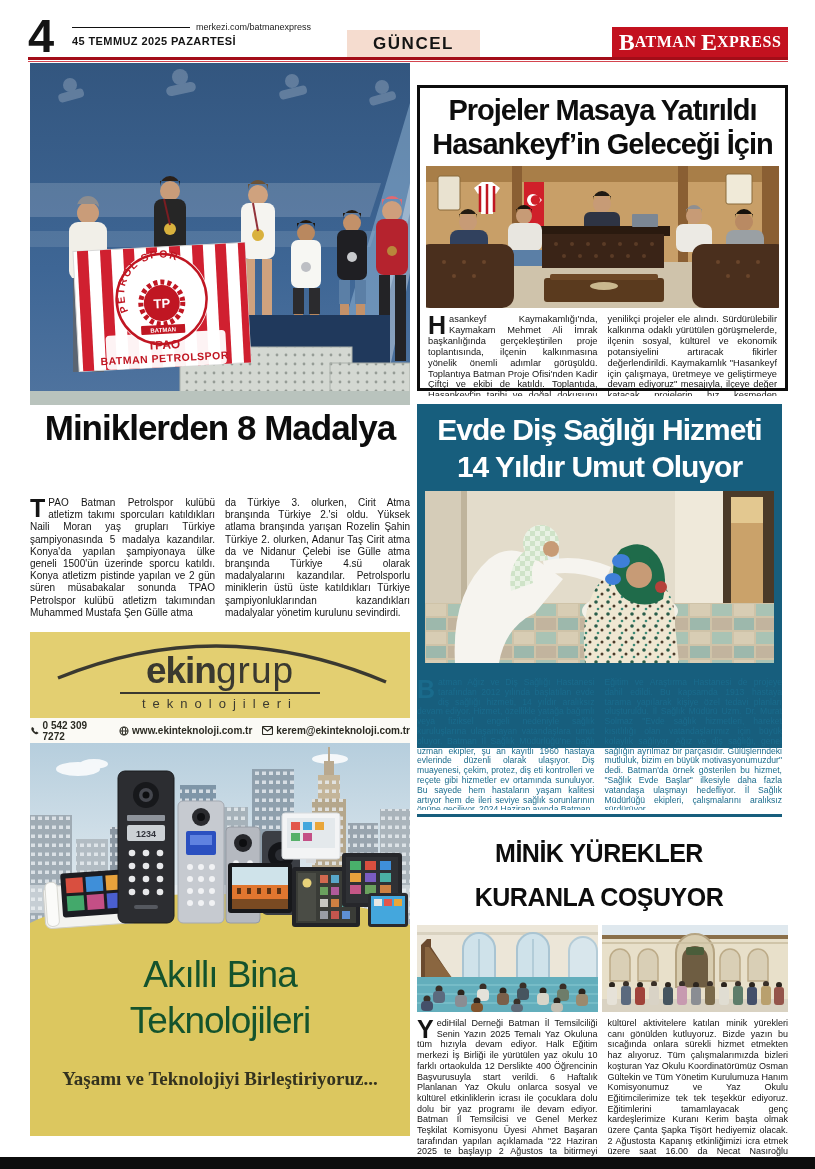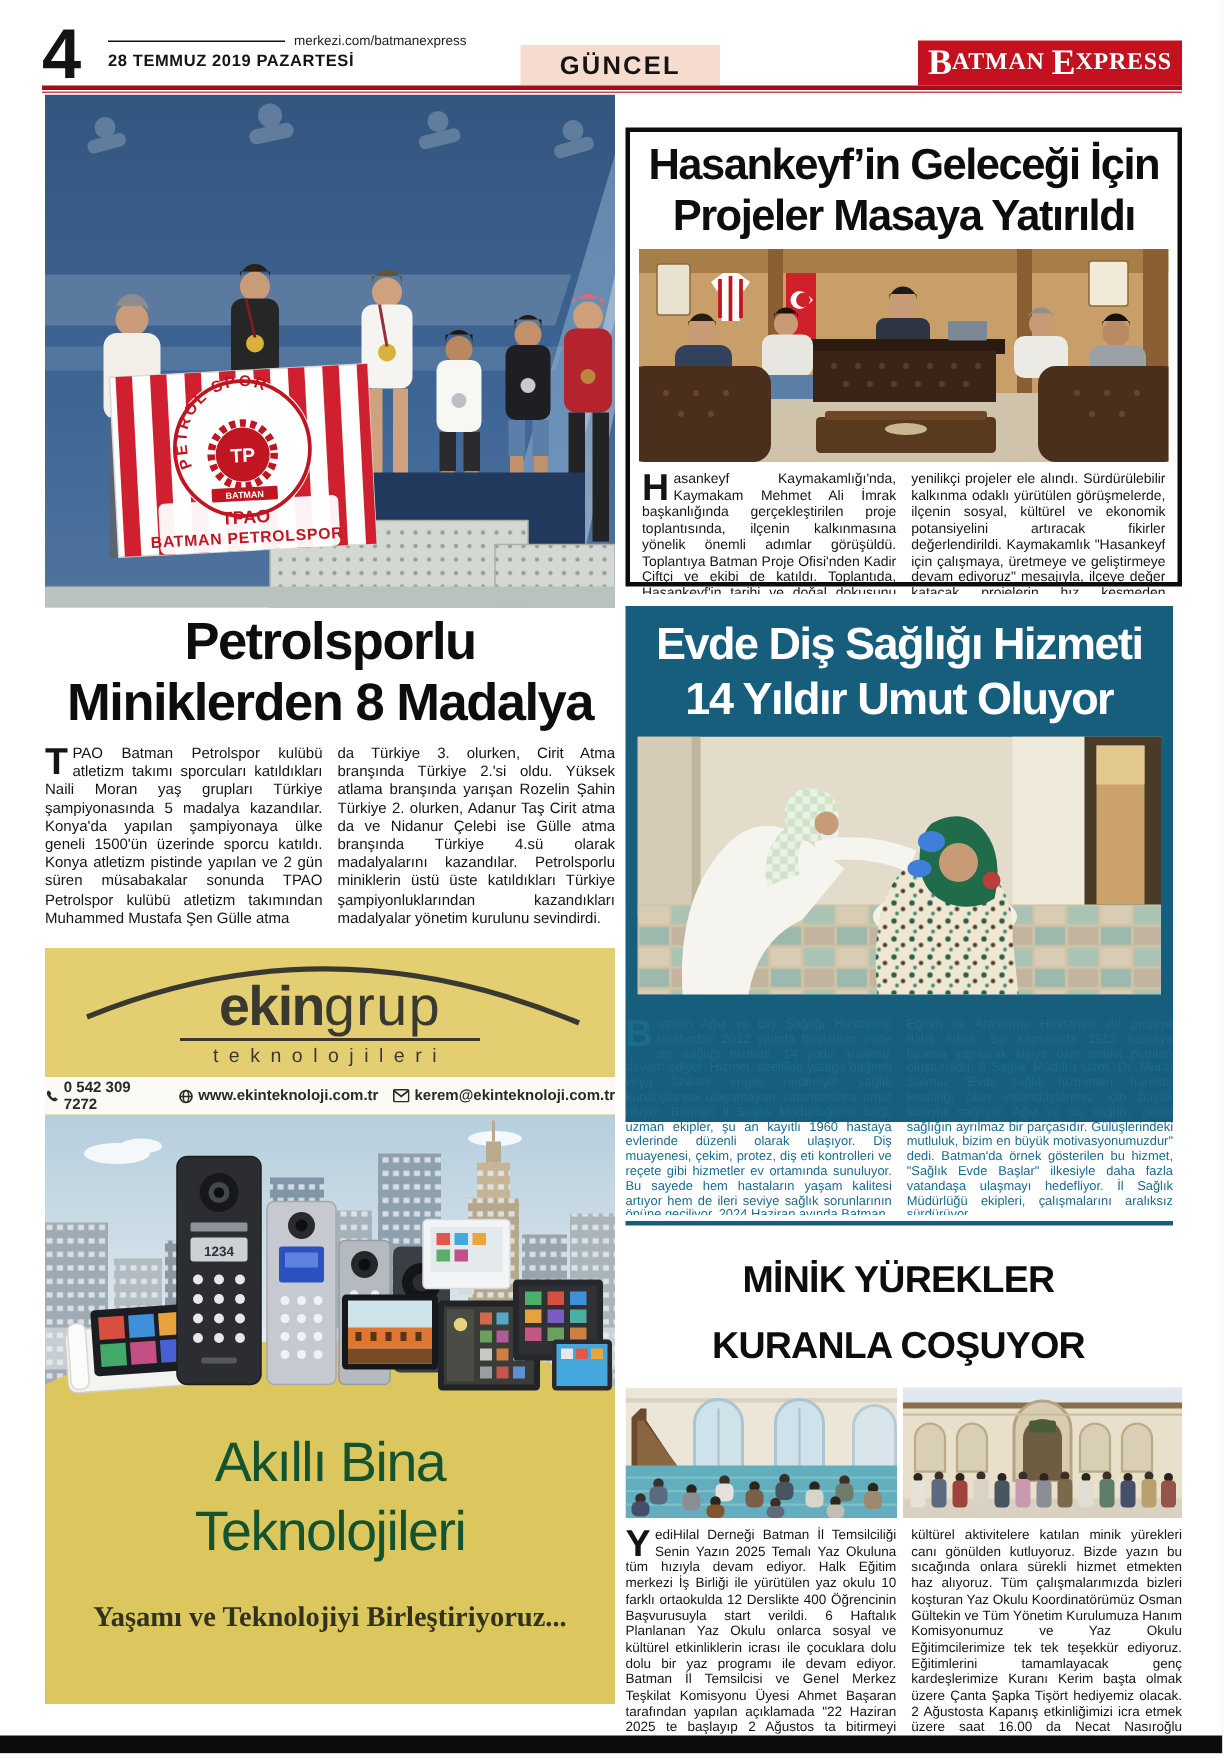--- a/index.html
+++ b/index.html
@@ -61,21 +61,21 @@
 <body>
 
 <div class="page">
 
   <div class="abs pagenum" style="left:28px;top:12px;">4</div>
   <div class="abs" style="left:72px;top:22px;">
     <div class="fbrow">
       <span class="fbrule"></span>
       <span class="fbtxt">merkezi.com/batmanexpress</span>
     </div>
-    <div class="datetxt">28 TEMMUZ 2019 PAZARTESİ</div>
+    <div class="datetxt">45 TEMMUZ 2025 PAZARTESİ</div>
   </div>
   <div class="abs section-box" style="left:347px;top:30px;width:133px;height:27px;">
     <span>GÜNCEL</span>
   </div>
   <div class="abs masthead" style="left:612px;top:27px;width:176px;height:30px;"><span class="mh-big">B</span><span class="mh-small">ATMAN </span><span class="mh-big">E</span><span class="mh-small">XPRESS</span></div>
   <div class="abs" style="left:28px;top:57px;width:760px;">
     <div class="redrule-a"></div>
       <div class="redrule-b"></div>
   </div>
 
@@ -193,21 +193,20 @@
       <text x="132" y="245" text-anchor="middle" font-size="13" font-weight="800" fill="#ffffff">TP</text>
       <rect x="110" y="262" width="44" height="9" rx="1" fill="#c01622"></rect>
       <text x="132" y="269" text-anchor="middle" font-size="6" font-weight="700" fill="#ffffff">BATMAN</text>
       <text x="132" y="286" text-anchor="middle" font-size="12" font-weight="800" fill="#c01622">TPAO</text>
       <text x="132" y="299" text-anchor="middle" font-size="10.5" font-weight="800" fill="#c01622" letter-spacing=".5">BATMAN PETROLSPOR</text>
     </g>
     <rect x="0" y="328" width="380" height="14" fill="#b9c3bd"></rect>
   </svg>
 
   <div class="abs" style="left:30px;top:407px;width:380px;">
-    <div class="hl hl-petrol">Petrolsporlu</div>
     <div class="hl hl-petrol">Miniklerden 8 Madalya</div>
   </div>
   <div class="abs cols" style="left:30px;top:497px;width:380px;height:130px;">
     <div class="col t10"><span class="dropcap">T</span><span>PAO Batman Petrolspor kulübü atletizm takımı sporcuları katıldıkları Naili Moran yaş grupları Türkiye şampiyonasında 5 madalya kazandılar. Konya'da yapılan şampiyonaya ülke geneli 1500'ün üzerinde sporcu katıldı. Konya atletizm pistinde yapılan ve 2 gün süren müsabakalar sonunda TPAO Petrolspor kulübü atletizm takımından Muhammed Mustafa Şen Gülle atma</span></div>
     <div class="col t10"><span>da Türkiye 3. olurken, Cirit Atma branşında Türkiye 2.'si oldu. Yüksek atlama branşında yarışan Rozelin Şahin Türkiye 2. olurken, Adanur Taş Cirit atma da ve Nidanur Çelebi ise Gülle atma branşında Türkiye 4.sü olarak madalyalarını kazandılar. Petrolsporlu miniklerin üstü üste katıldıkları Türkiye şampiyonluklarından kazandıkları madalyalar yönetim kurulunu sevindirdi.</span></div>
   </div>
 
   <div class="abs ad" style="left:30px;top:632px;width:380px;height:504px;">
     <div class="ad-logo">
       <svg class="abs" style="left:0;top:0;" width="380" height="86" viewBox="0 0 380 86">
@@ -434,22 +433,22 @@
       <div style="padding-top:12px;">
         <div class="ad-title">Akıllı Bina</div>
         <div class="ad-title">Teknolojileri</div>
         <div class="ad-slogan">Yaşamı ve Teknolojiyi Birleştiriyoruz...</div>
       </div>
     </div>
   </div>
 
   <div class="abs hasankeyf-box" style="left:417px;top:85px;width:365px;height:300px;">
     <div style="padding:5px 8px 2px;">
+      <div class="hl hl-hasankeyf">Projeler Masaya Yatırıldı</div>
       <div class="hl hl-hasankeyf">Hasankeyf’in Geleceği İçin</div>
-      <div class="hl hl-hasankeyf">Projeler Masaya Yatırıldı</div>
     </div>
     <svg style="margin:3px auto 0;" width="353" height="142" viewBox="0 0 353 142">
       <rect width="353" height="142" fill="#c89f68"></rect>
       <rect x="0" y="0" width="353" height="16" fill="#a87e48"></rect>
       <g fill="#8a5f33">
         <rect x="86" y="0" width="10" height="100"></rect>
           <rect x="252" y="0" width="10" height="100"></rect>
           <rect x="336" y="0" width="17" height="100"></rect>
       </g>
       <rect x="300" y="8" width="26" height="30" rx="2" fill="#f0ead8" stroke="#8a6a3a"></rect>

